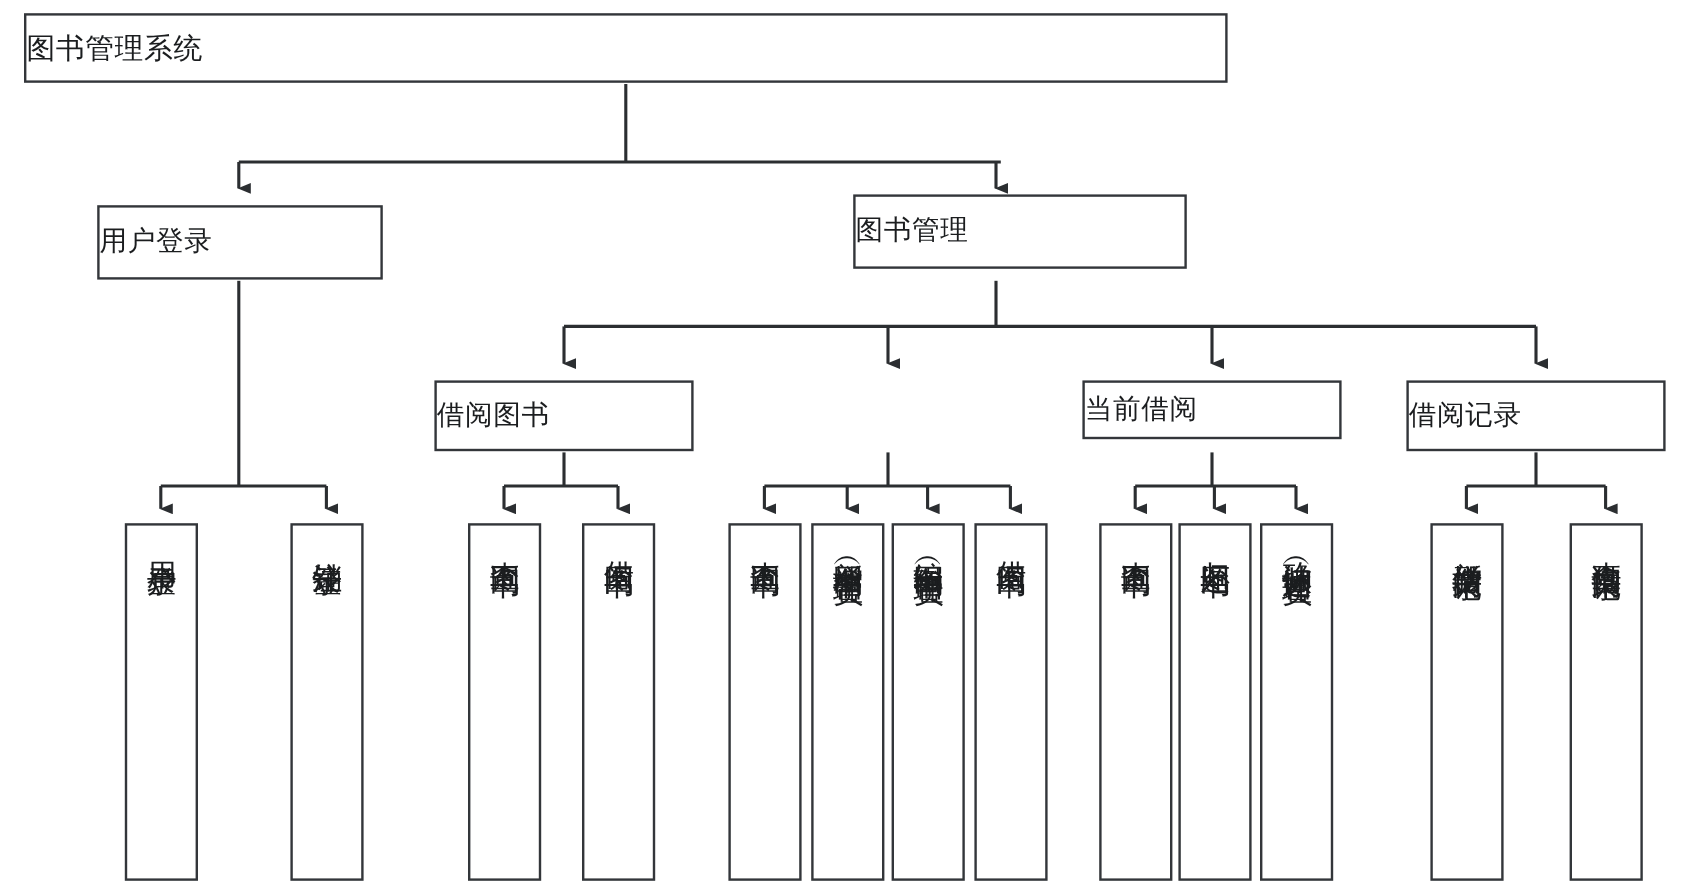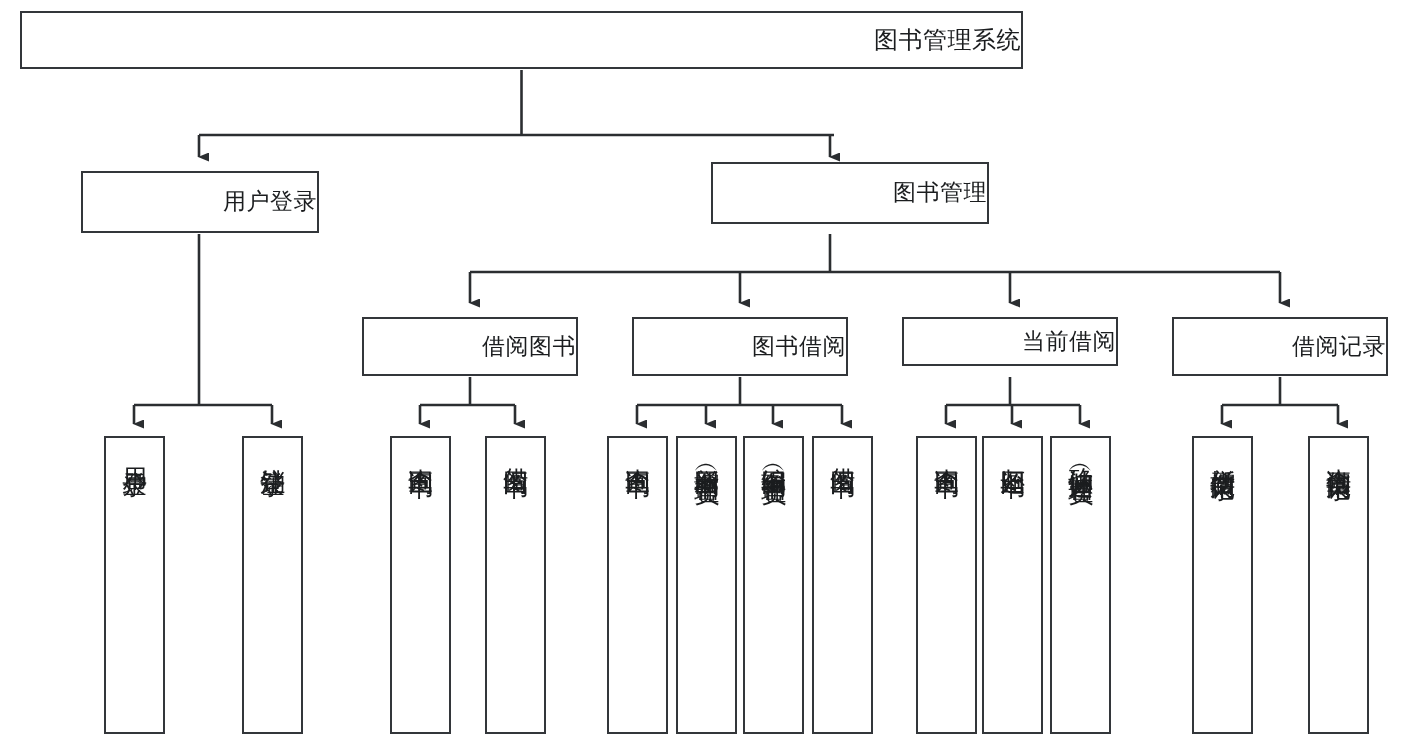--- a/index.html
+++ b/index.html
@@ -26,21 +26,21 @@
     height: 747px;
     pointer-events: none;
   }
   .node {
     position: absolute;
     box-sizing: border-box;
     background: #ffffff;
     border: 2px solid #33363a;
     display: flex;
     align-items: center;
-    justify-content: flex-end;
+    justify-content: flex-start;
     color: #1b1d1f;
   }
   .node-label {
     display: block;
     text-align: center;
     line-height: 1.18;
     letter-spacing: 0.5px;
   }
   
   .node.horizontal .node-label {
@@ -139,29 +139,26 @@
   </div>
 
   <div class="node horizontal" style="left:711px; top:162px; width:278px; height:62px;">
     <span class="node-label">图书管理</span>
   </div>
 
   <div class="node horizontal" style="left:362px; top:317px; width:216px; height:59px;">
     <span class="node-label">借阅图书</span>
   </div>
 
-  <div class="node horizontal" style="left:632px; top:317px; width:216px; height:59px;">
-    <span class="node-label">图书借阅</span>
-  </div>
 
   <div class="node horizontal" style="left:902px; top:317px; width:216px; height:49px;">
     <span class="node-label">当前借阅</span>
   </div>
 
-  <div class="node horizontal" style="left:1172px; top:317px; width:216px; height:59px;padding-left:18px;">
+  <div class="node horizontal" style="left:1172px; top:317px; width:216px; height:59px;">
     <span class="node-label">借阅记录</span>
   </div>
 
   <div class="node vertical" style="left:104px; top:436px; width:61px; height:298px;">
     <span class="node-label">用户登录</span>
   </div>
 
   <div class="node vertical" style="left:242px; top:436px; width:61px; height:298px;">
     <span class="node-label">注销登录</span>
   </div>

